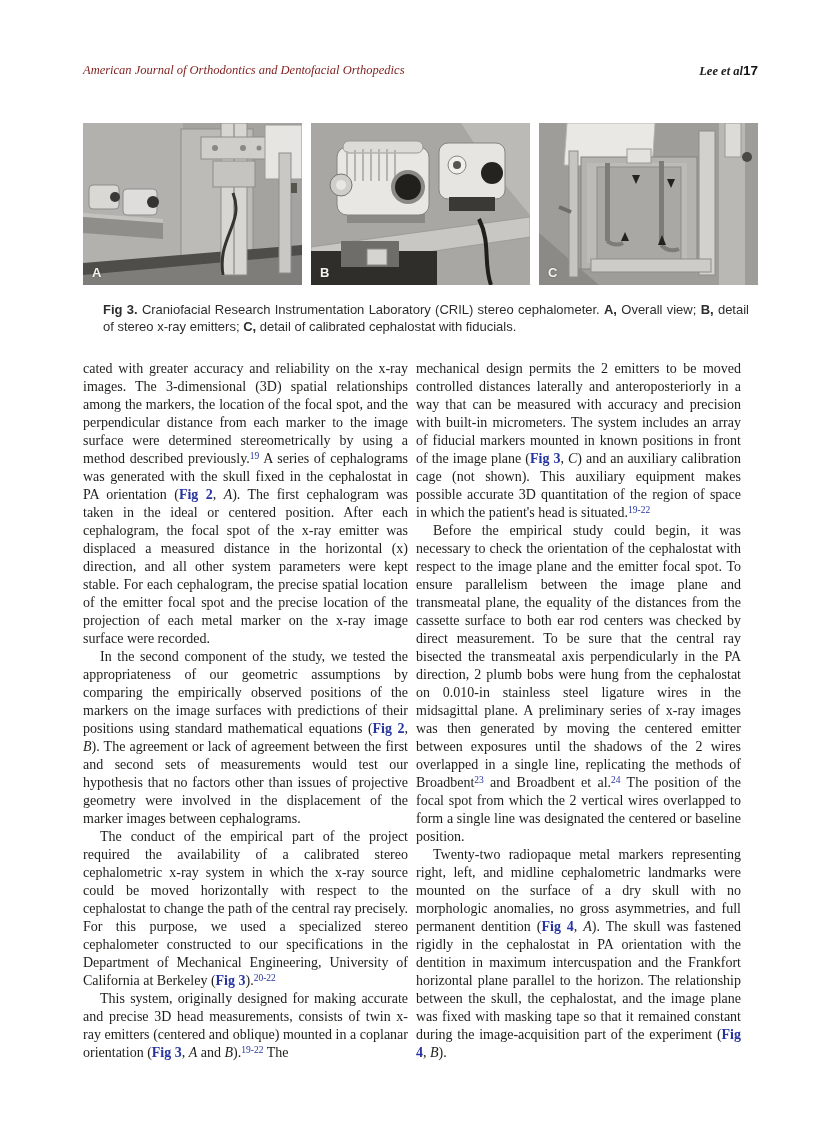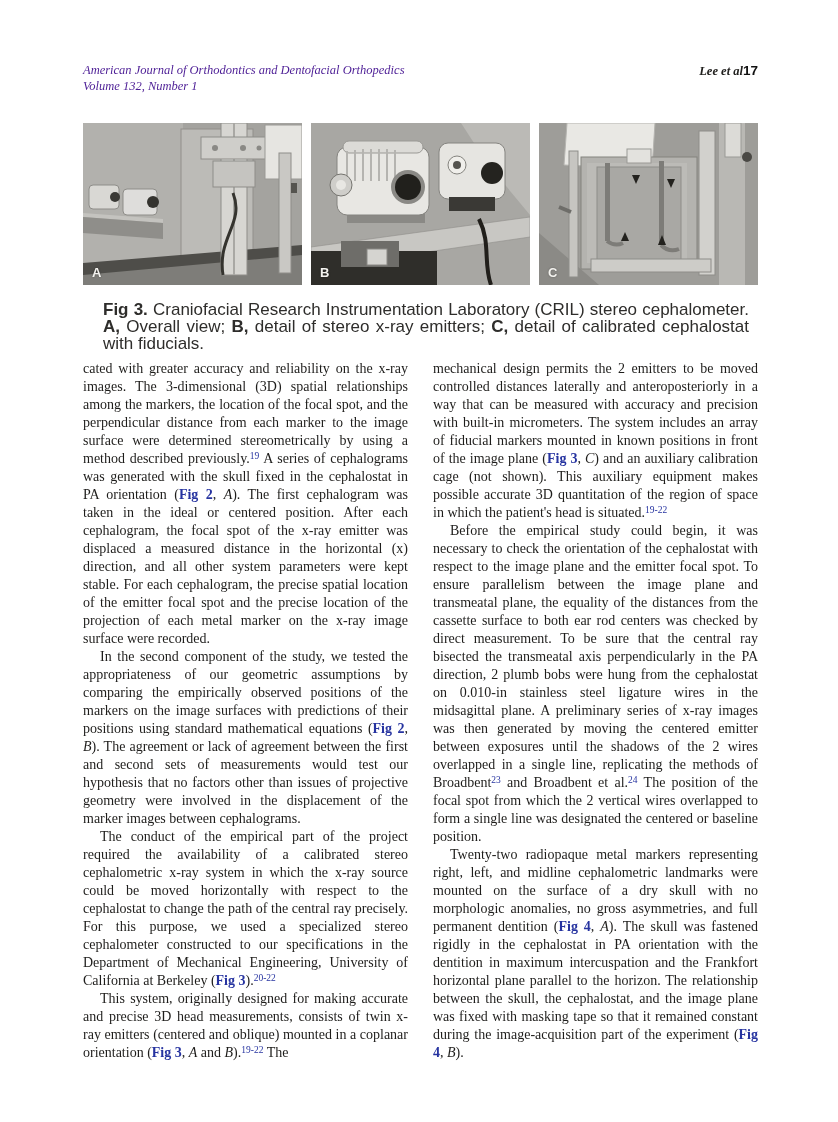--- a/index.html
+++ b/index.html
@@ -4,60 +4,59 @@
 <style>
   html,body{margin:0;padding:0;}
   body{
     width:838px;height:1122px;background:#ffffff;position:relative;
     font-family:"Liberation Serif", serif;color:#1e1d1b;
     -webkit-font-smoothing:antialiased;
   }
   .page{position:absolute;inset:0;background:#fff;}
 
   
-  .hdr-left{position:absolute;left:83px;top:63px;font-style:italic;font-size:12.5px;line-height:15.5px;color:#4c1d95;}
+  .hdr-left{position:absolute;left:83px;top:63px;font-style:italic;font-size:12.5px;line-height:15.5px;color:#7f1d1d;}
   .hdr-right{position:absolute;right:80px;top:63px;font-size:12.5px;white-space:nowrap;}
   .hdr-authors{font-style:italic;color:#22211f;font-weight:bold;}
   .hdr-pageno{font-family:"Liberation Sans",sans-serif;font-weight:bold;font-size:13.5px;color:#111;}
 
   
   .figure-row{position:absolute;left:83px;top:123px;width:675px;height:162px;display:flex;gap:9px;}
   .figure-panel{position:relative;flex:1;overflow:hidden;background:#a8a7a3;}
   .figure-panel svg{display:block;width:100%;height:100%;}
   .panel-letter{
     position:absolute;left:9px;bottom:5px;color:#f4f3ef;
     font-family:"Liberation Sans",sans-serif;font-weight:bold;font-size:13px;
     text-shadow:0 0 2px rgba(0,0,0,0.35);
   }
   .figure-caption{
     position:absolute;left:103px;top:301px;width:646px;
-    font-family:"Liberation Sans",sans-serif;font-size:17px;line-height:17px;
+    font-family:"Liberation Sans",sans-serif;font-size:13px;line-height:17px;
     color:#2e2d2b;text-align:justify;
   }
 
   
-  .body-columns{position:absolute;left:83px;top:360px;width:675px;display:flex;gap:25px;}
+  .body-columns{position:absolute;left:83px;top:360px;width:675px;display:flex;gap:8px;}
   .column{width:325px;font-size:14px;line-height:18px;text-align:justify;}
   .para{margin:0;}
   .para.indent{text-indent:17px;}
 
   .seg-italic{font-style:italic;}
   .seg-bold{font-weight:bold;}
   .seg-link{color:var(--link,#2633a0);font-weight:bold;}
   sup.seg-sup-link{color:var(--link,#2633a0);}
   sup{font-size:9.5px;line-height:0;vertical-align:baseline;position:relative;top:-4.5px;}
 </style>
 </head>
 <body>
 
 <div class="page">
 
   <div class="hdr-left">
     <div>American Journal of Orthodontics and Dentofacial Orthopedics</div>
-    <div>Volume 132, Number 1</div>
   </div>
   <div class="hdr-right">
     <span class="hdr-authors">Lee et al</span><span class="hdr-pageno">17</span>
   </div>
 
   <div class="figure-row">
 
     <div class="figure-panel">
       <svg viewBox="0 0 219 162" preserveAspectRatio="none">
         <rect width="219" height="162" fill="#b2b1ad"></rect>

